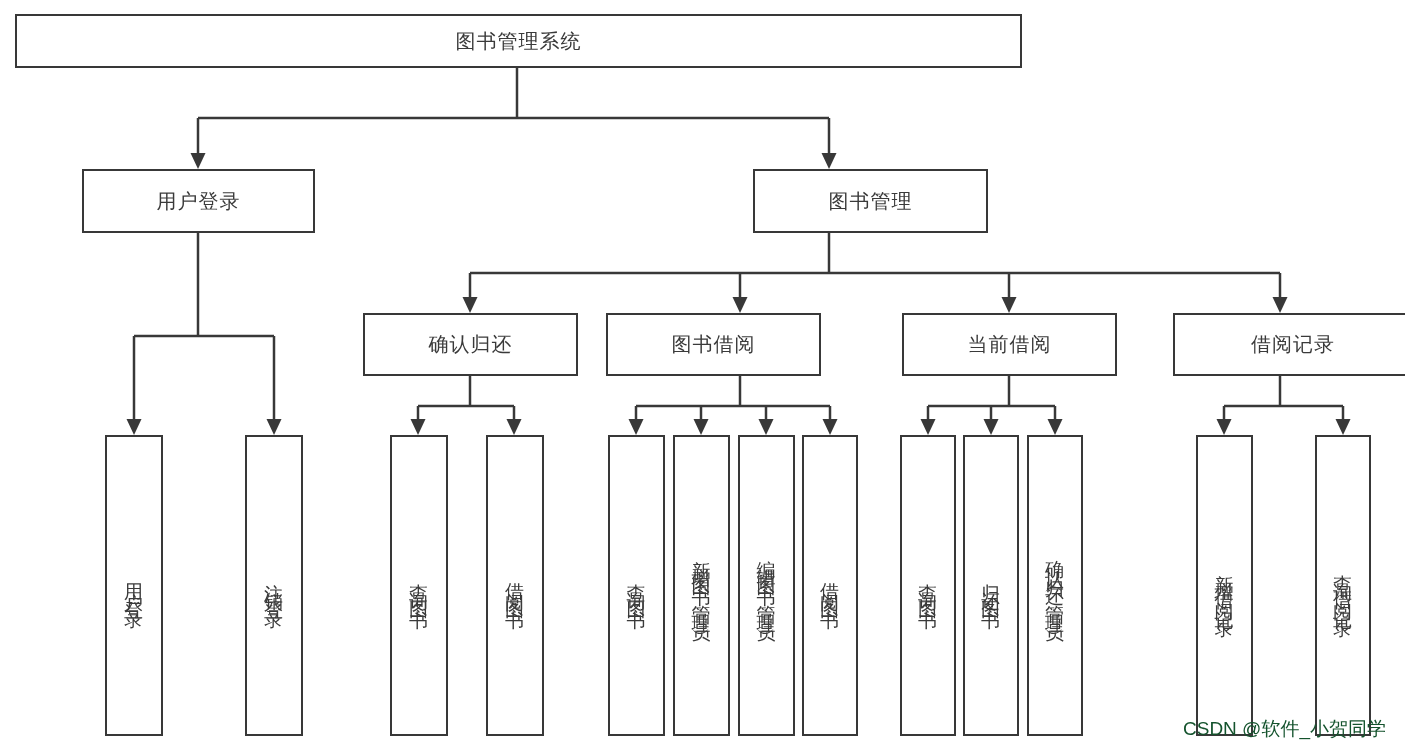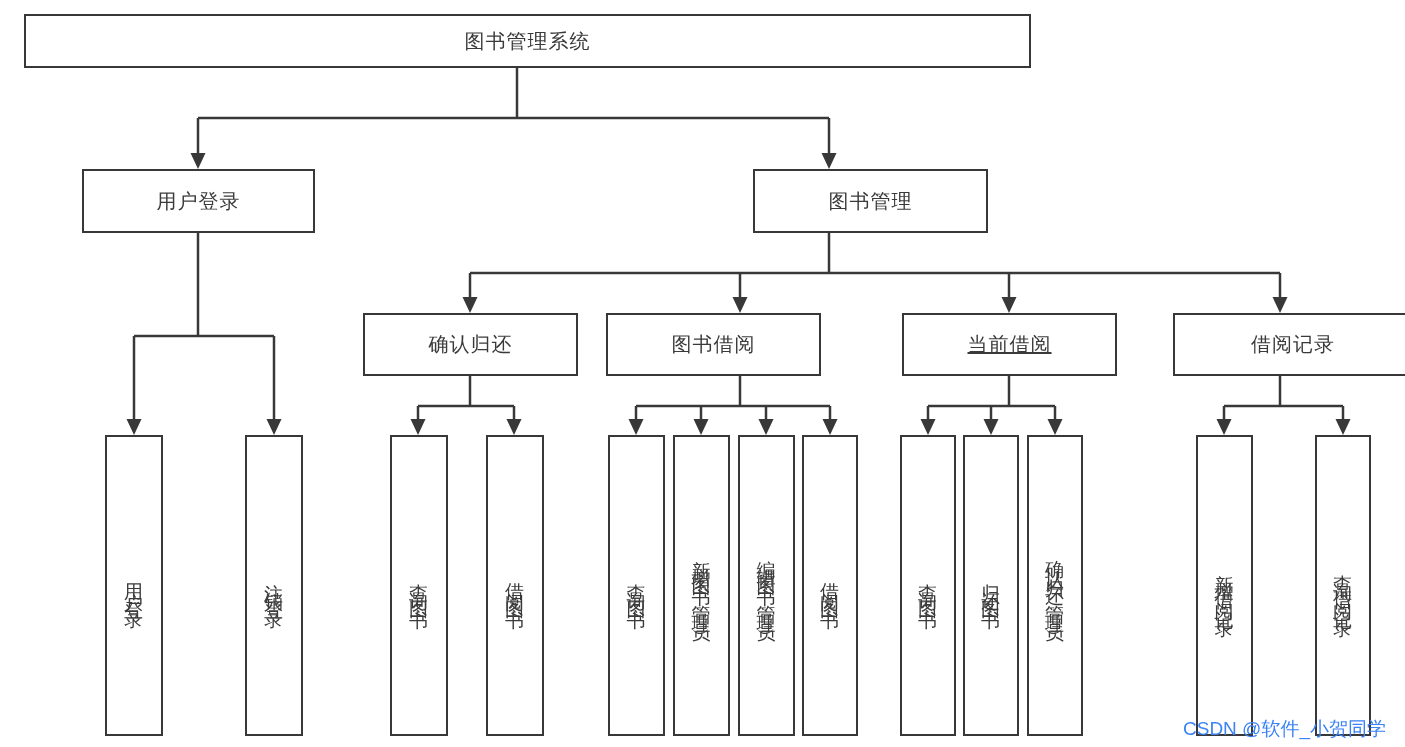--- a/index.html
+++ b/index.html
@@ -50,21 +50,21 @@
     letter-spacing: 9px;
     line-height: 1;
     color: #3a3a3a;
     z-index: 2;
   }
   .watermark {
     position: absolute;
     left: 1183px;
     top: 716px;
     font-size: 19px;
-    color: #3b82f6;
+    color: #14532d;
     white-space: nowrap;
     z-index: 5;
   }
 </style>
 </head>
 <body>
 
 <div id="canvas">
 
   <svg id="connectors" viewBox="0 0 1405 747" xmlns="http://www.w3.org/2000/svg">
@@ -136,28 +136,28 @@
     <g stroke="#383838" stroke-width="2.5" fill="none">
       <path d="M1280,376 V406"></path>
       <path d="M1224,406 H1343"></path>
       <path d="M1224,406 V421"></path>
       <path d="M1343,406 V421"></path>
     </g>
     <polygon fill="#383838" stroke="none" points="1216.5,419 1231.5,419 1224,435"></polygon>
     <polygon fill="#383838" stroke="none" points="1335.5,419 1350.5,419 1343,435"></polygon>
   </svg>
 
-  <div class="hbox" style="left:24px; top:14px; width:1007px; height:54px;">图书管理系统</div>
+  <div class="hbox" style="left:15px; top:14px; width:1007px; height:54px;">图书管理系统</div>
 
   <div class="hbox" style="left:82px; top:169px; width:233px; height:64px;">用户登录</div>
   <div class="hbox" style="left:753px; top:169px; width:235px; height:64px;">图书管理</div>
 
   <div class="hbox" style="left:363px; top:313px; width:215px; height:63px;">确认归还</div>
   <div class="hbox" style="left:606px; top:313px; width:215px; height:63px;">图书借阅</div>
-  <div class="hbox" style="left:902px; top:313px; width:215px; height:63px;text-decoration:underline;">当前借阅</div>
+  <div class="hbox" style="left:902px; top:313px; width:215px; height:63px;">当前借阅</div>
   <div class="hbox" style="left:1173px; top:313px; width:240px; height:63px;">借阅记录</div>
 
   <div class="vbox" style="left:105px; width:58px;">用户登录</div>
   <div class="vbox" style="left:245px; width:58px;">注销登录</div>
 
   <div class="vbox" style="left:390px; width:58px;">查询图书</div>
   <div class="vbox" style="left:486px; width:58px;">借阅图书</div>
 
   <div class="vbox" style="left:608px; width:57px;">查询图书</div>
   <div class="vbox" style="left:673px; width:57px;">新增图书（管理员）</div>

